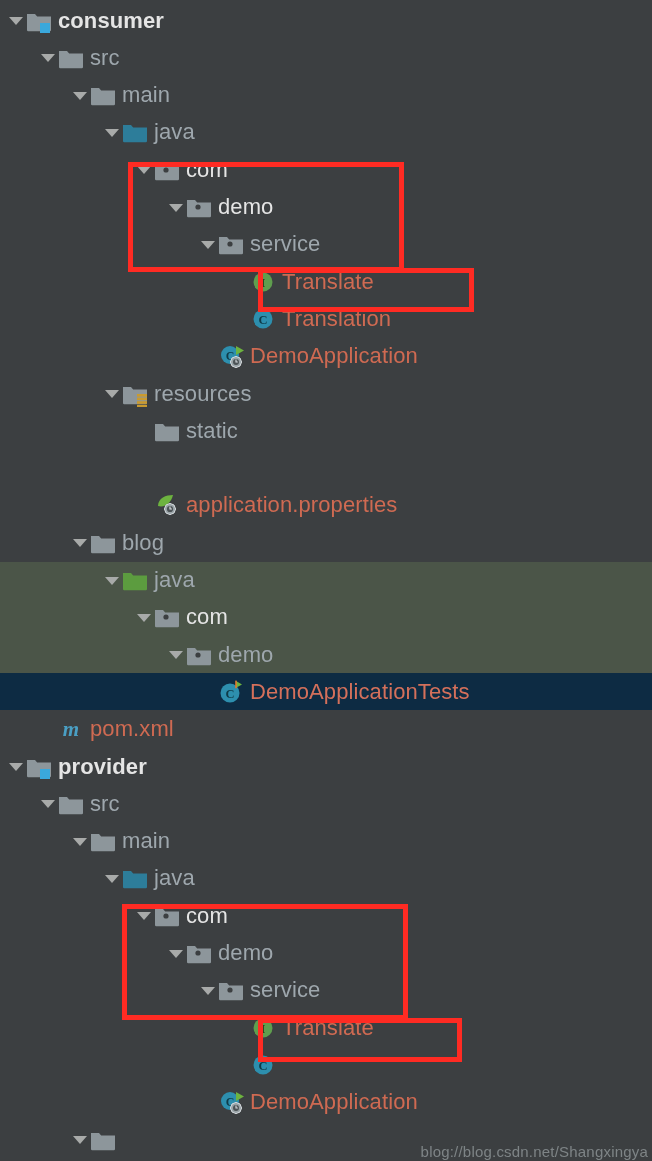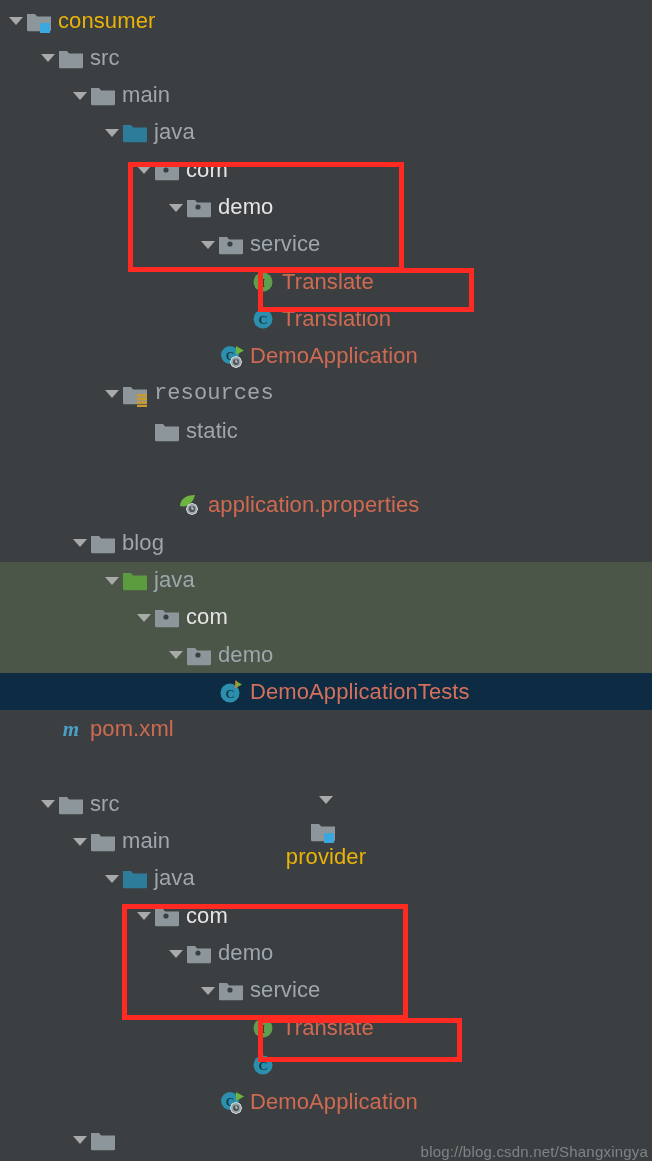--- a/index.html
+++ b/index.html
@@ -64,21 +64,21 @@
     margin-right: 6px;
   }
   .icon svg { display: block; }
 
   
   .label {
     font-size: 22px;
     line-height: 26px;
     letter-spacing: 0.1px;
   }
-  .label.module   { color: #eab308; font-weight: normal; }
+  .label.module   { color: #e5e5e5; font-weight: bold; }
   .label.folder   { color: #9ea7ad; }
   .label.pkg      { color: #e5e5e5; }
   .label.file     { color: #cf6a52; }
   .label.sel      { color: #d4705b; }
 
   
   .redbox {
     position: absolute;
     border: 5px solid #ff2b23;
     box-sizing: border-box;
@@ -205,21 +205,21 @@
           <circle cx="12" cy="12" r="9" fill="#2d8fae"></circle>
           <text x="12" y="16.6" font-family="Liberation Serif, serif" font-size="12" font-weight="bold" text-anchor="middle" fill="#0f3b48">C</text>
           <path d="M18 3 L26 7.5 L18 12 Z" fill="#6db33f"></path>
           <path d="M14 15 l4-1.6 4 1.6 1.6 4 -1.6 4 -4 1.6 -4 -1.6 -1.6 -4 Z" fill="#9aa4a8" stroke="#d8dde0" stroke-width="1"></path>
           <circle cx="18" cy="19" r="3" fill="#4c5356"></circle>
           <path d="M18 16.6 v2.4 h1.8" stroke="#d8dde0" stroke-width="1.1" fill="none"></path>
         </svg>
       </span>
       <span class="label file">DemoApplication</span>
     </div>
-    <div class="row" style="top: 375px; font-family: Liberation Mono, monospace;">
+    <div class="row" style="top: 375px;">
       <div class="indent" style="width: 102px;"></div>
       <div class="arrow open"></div>
       <span class="icon">
         <svg width="26" height="26" viewBox="0 0 26 26">
           <path d="M1 6 h8 l2.2 2.6 H25 v13.4 a1.2 1.2 0 0 1 -1.2 1.2 H2.2 A1.2 1.2 0 0 1 1 22 Z" fill="#8d969b"></path>
           <g fill="#c99a2e">
             <rect x="15" y="13" width="10" height="2.6"></rect>
             <rect x="15" y="16.6" width="10" height="2.6"></rect>
             <rect x="15" y="20.2" width="10" height="2.6"></rect>
             <rect x="15" y="23.8" width="10" height="2.6"></rect>
@@ -231,21 +231,21 @@
     <div class="row" style="top: 412.3px;">
       <div class="indent" style="width: 134px;"></div>
       <div class="arrow none"></div>
       <span class="icon">
         <svg width="26" height="26" viewBox="0 0 26 26">
           <path d="M1 6 h8 l2.2 2.6 H25 v13.4 a1.2 1.2 0 0 1 -1.2 1.2 H2.2 A1.2 1.2 0 0 1 1 22 Z" fill="#8d969b"></path>
         </svg>
       </span>
       <span class="label folder">static</span>
     </div>
-    <div class="row" style="top: 486.9px; padding-left: 22px;">
+    <div class="row" style="top: 486.9px;">
       <div class="indent" style="width: 134px;"></div>
       <div class="arrow none"></div>
       <span class="icon">
         <svg width="30" height="28" viewBox="0 0 30 28">
           <path d="M4 14 C4 6 12 3 19 3 C17 11 11 16 4 14 Z" fill="#6db33f"></path>
           <path d="M12 13 l4-1.6 4 1.6 1.6 4 -1.6 4 -4 1.6 -4 -1.6 -1.6 -4 Z" fill="#9aa4a8" stroke="#d8dde0" stroke-width="1"></path>
           <circle cx="16" cy="17" r="3.1" fill="#4c5356"></circle>
           <path d="M16 14.5 v2.5 h1.9" stroke="#e2e6e8" stroke-width="1.1" fill="none"></path>
         </svg>
       </span>
@@ -309,21 +309,21 @@
     <div class="row" style="top: 710.7px;">
       <div class="indent" style="width: 38px;"></div>
       <div class="arrow none"></div>
       <span class="icon">
         <svg width="26" height="26" viewBox="0 0 26 26">
           <text x="13" y="20" font-family="Liberation Serif, serif" font-size="21" font-style="italic" font-weight="bold" text-anchor="middle" fill="#4a9fc4">m</text>
         </svg>
       </span>
       <span class="label file">pom.xml</span>
     </div>
-    <div class="row" style="top: 781px; flex-direction: column;">
+    <div class="row" style="top: 748px;">
       <div class="indent" style="width: 6px;"></div>
       <div class="arrow open"></div>
       <span class="icon">
         <svg width="26" height="26" viewBox="0 0 26 26">
           <path d="M1 6 h8 l2.2 2.6 H25 v13.4 a1.2 1.2 0 0 1 -1.2 1.2 H2.2 A1.2 1.2 0 0 1 1 22 Z" fill="#8d969b"></path>
           <rect x="14" y="15" width="10" height="10" fill="#3aa8dc"></rect>
         </svg>
       </span>
       <span class="label module">provider</span>
     </div>

